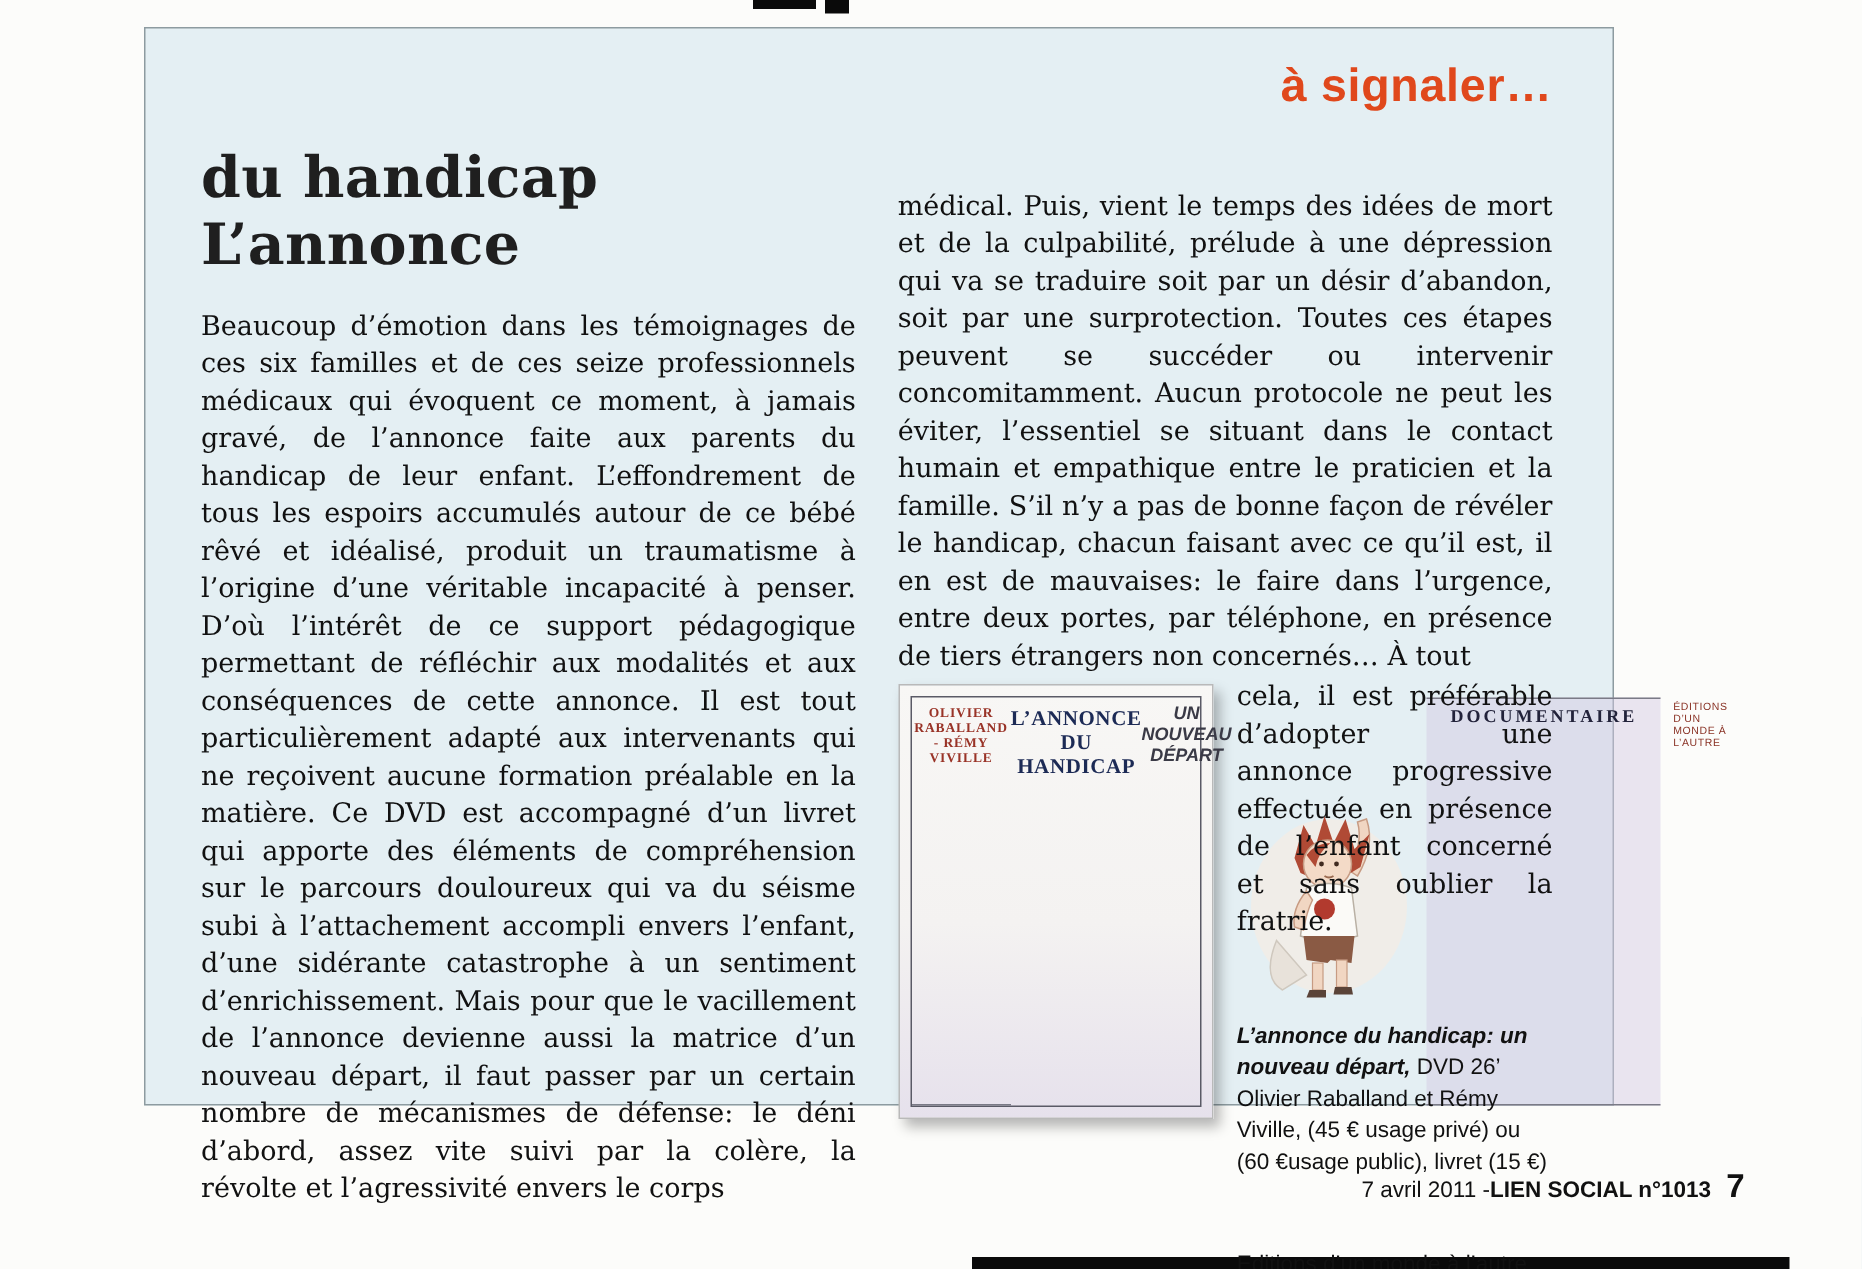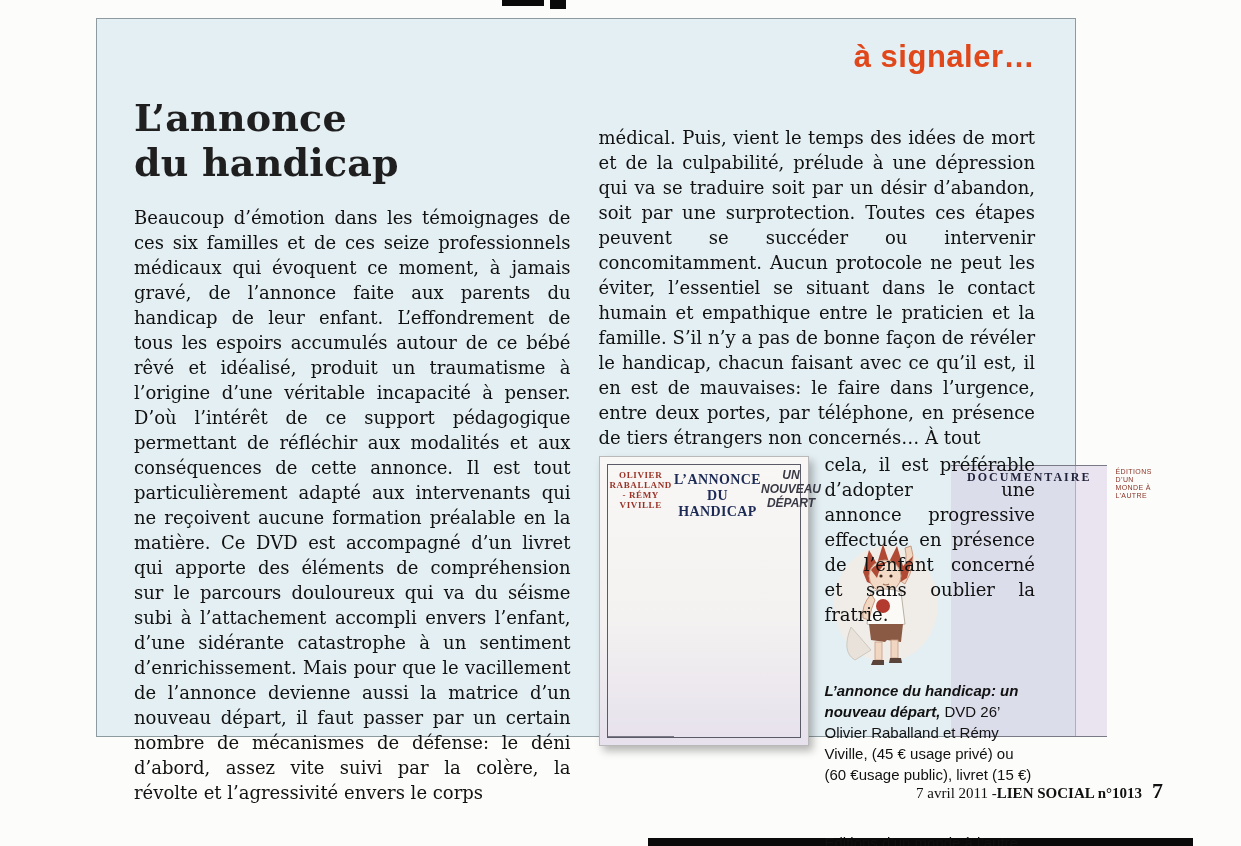--- a/index.html
+++ b/index.html
@@ -128,21 +128,21 @@
     line-height: 21px;
     color: #111;
   }
   .caption .cap-title { font-weight: bold; font-style: italic; }
   .caption .cap-line { display: block; margin-top: 47px; }
 
   .footer {
     position: absolute;
     right: 78px; top: 778px;
     display: flex; align-items: baseline;
-    font-family: Liberation Serif, serif;
+    font-family: Liberation Sans, sans-serif;
     color: #111;
   }
   .footer .date { font-size: 15px; }
   .footer .journal { font-size: 15px; font-weight: bold; }
   .footer .page-num { font-size: 22px; font-weight: bold; margin-left: 10px; }
 </style>
 </head>
 <body>
 
 <div class="scan-artifact" id="artifact-top-1"></div>
@@ -152,22 +152,22 @@
 <div class="article-panel">
 
   <div class="section-label-row">
     <span class="section-label">à signaler…</span>
   </div>
 
   <div class="columns">
 
     <div class="col col-left">
       <h1 class="article-title">
+        <span>du handicap</span>
         <span>L’annonce</span>
-        <span>du handicap</span>
       </h1>
       <p class="body-text">Beaucoup d’émotion dans les témoignages de ces six familles et de ces seize professionnels médicaux qui évoquent ce moment, à jamais gravé, de l’annonce faite aux parents du handicap de leur enfant. L’effondrement de tous les espoirs accumulés autour de ce bébé rêvé et idéalisé, produit un traumatisme à l’origine d’une véritable incapacité à penser. D’où l’intérêt de ce support pédagogique permettant de réfléchir aux modalités et aux conséquences de cette annonce. Il est tout particulièrement adapté aux intervenants qui ne reçoivent aucune formation préalable en la matière. Ce DVD est accompagné d’un livret qui apporte des éléments de compréhension sur le parcours douloureux qui va du séisme subi à l’attachement accompli envers l’enfant, d’une sidérante catastrophe à un sentiment d’enrichissement. Mais pour que le vacillement de l’annonce devienne aussi la matrice d’un nouveau départ, il faut passer par un certain nombre de mécanismes de défense: le déni d’abord, assez vite suivi par la colère, la révolte et l’agressivité envers le corps</p>
     </div>
 
     <div class="col col-right">
       <p class="body-text">médical. Puis, vient le temps des idées de mort et de la culpabilité, prélude à une dépression qui va se traduire soit par un désir d’abandon, soit par une surprotection. Toutes ces étapes peuvent se succéder ou intervenir concomitamment. Aucun protocole ne peut les éviter, l’essentiel se situant dans le contact humain et empathique entre le praticien et la famille. S’il n’y a pas de bonne façon de révéler le handicap, chacun faisant avec ce qu’il est, il en est de mauvaises: le faire dans l’urgence, entre deux portes, par téléphone, en présence de tiers étrangers non concernés… À tout</p>
 
       <div class="dvd-row">
 
         <div class="dvd-cover">

